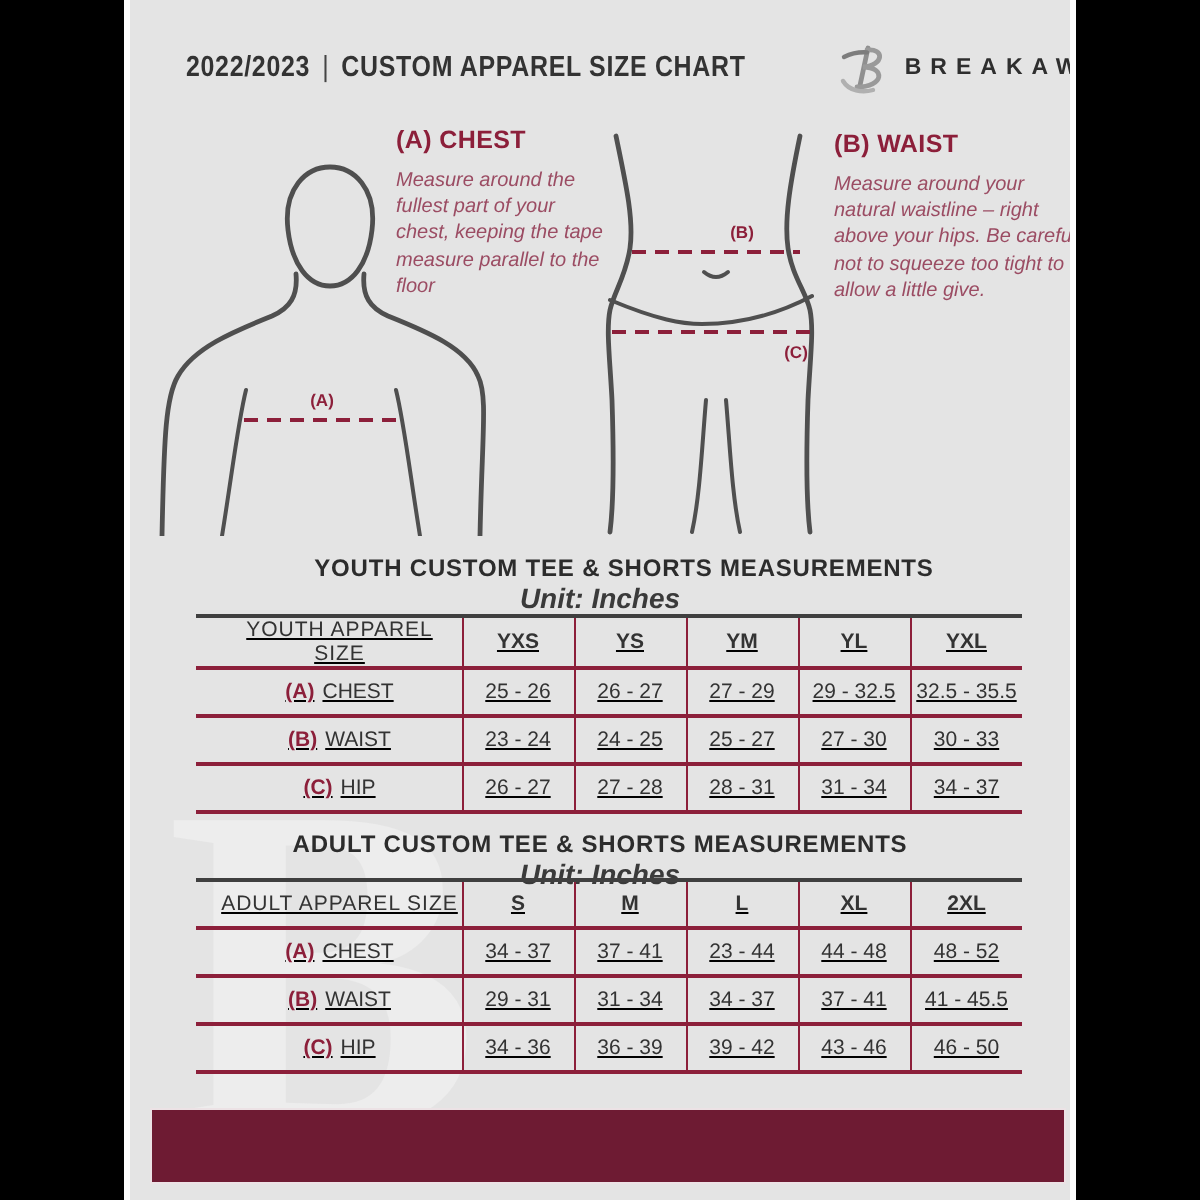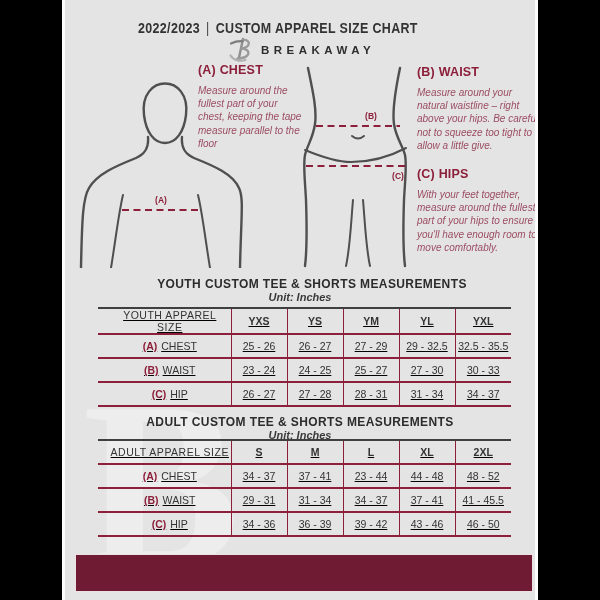--- a/index.html
+++ b/index.html
@@ -10,21 +10,21 @@
     --page:#e4e4e4;
     --stroke:#4f4f4f;
   }
   *{margin:0;padding:0;box-sizing:border-box;}
   html,body{width:600px;height:600px;}
   body{background:#000;position:relative;font-family:"Liberation Sans","DejaVu Sans",sans-serif;overflow:hidden;}
   .page{position:absolute;left:62px;top:0;width:476px;height:600px;background:var(--page);
         border-left:3px solid #fdfdfd;border-right:3px solid #fdfdfd;overflow:hidden;}
 
   
-  .hdr{position:absolute;top:20px;left:28px;right:26px;height:28px;display:flex;align-items:center;justify-content:space-between;flex-direction:column;}
+  .hdr{position:absolute;top:20px;left:28px;right:26px;height:28px;display:flex;align-items:center;justify-content:space-between;}
   .hdr-title{font-weight:bold;font-size:14.5px;color:#333;letter-spacing:.4px;white-space:nowrap;
              transform:scaleX(.86);transform-origin:left center;}
   .hdr-title .sep{margin:0 7px;font-weight:normal;color:#444;}
   .brand{display:flex;align-items:center;gap:7px;}
   .brand-name{font-weight:bold;font-size:11.5px;color:#2e2e2e;letter-spacing:4.5px;}
 
   
   .mblock{position:absolute;z-index:2;}
   .mblock h3{font-size:12.5px;font-weight:bold;color:var(--accent);letter-spacing:.2px;margin-bottom:7px;}
   .mblock p{font-size:10px;line-height:1.32;font-style:italic;color:var(--accent-soft);}
@@ -36,21 +36,21 @@
   .fig{position:absolute;z-index:1;}
   .fig-upper{left:13px;top:55px;}
   .fig-lower{left:218px;top:58px;}
   .outline{fill:none;stroke:var(--stroke);stroke-width:2.4;stroke-linecap:round;}
   .outline.thin{stroke-width:2;}
   .dash{stroke:var(--accent);stroke-width:2;stroke-dasharray:7 4.5;fill:none;}
   .dash-label{font-size:8.5px;font-weight:bold;fill:var(--accent);font-family:"Liberation Sans",sans-serif;}
 
   
   .sec-title{position:absolute;width:100%;text-align:center;font-size:12px;font-weight:bold;color:#2c2c2c;letter-spacing:.4px;z-index:2;}
-  .sec-unit{position:absolute;width:100%;text-align:center;font-size:11px;font-style:italic;font-weight:bold;color:#3a3a3a;z-index:2;}
+  .sec-unit{position:absolute;width:100%;text-align:center;font-size:14px;font-style:italic;font-weight:bold;color:#3a3a3a;z-index:2;}
   .yt-title{top:277px;padding-left:24px;} .yt-unit{top:291px;}
   .ad-title{top:415px;} .ad-unit{top:429px;}
 
   
   table.meas{position:absolute;left:33px;width:413px;border-collapse:collapse;table-layout:fixed;z-index:2;
              border-top:2px solid #3f3f3f;text-decoration:underline;}
   .yt-table{top:307px;} .ad-table{top:439px;}
   table.meas th,table.meas td{height:24px;text-align:center;vertical-align:middle;font-size:10.5px;color:#333;
              border-bottom:2px solid var(--accent);}
   table.meas th+th,table.meas td+td{border-left:1.5px solid var(--accent);}
@@ -109,24 +109,20 @@
   </svg>
 
   <div class="mblock blk-a">
     <h3>(A) CHEST</h3>
     <p>Measure around the fullest part of your chest, keeping the tape measure parallel to the floor</p>
   </div>
   <div class="mblock blk-b">
     <h3>(B) WAIST</h3>
     <p>Measure around your natural waistline – right above your hips. Be careful not to squeeze too tight to allow a little give.</p>
   </div>
-  <div class="mblock blk-c">
-    <h3>(C) HIPS</h3>
-    <p>With your feet together, measure around the fullest part of your hips to ensure you'll have enough room to move comfortably.</p>
-  </div>
 
   <div class="watermark">B</div>
 
   <div class="sec-title yt-title">YOUTH CUSTOM TEE &amp; SHORTS MEASUREMENTS</div>
   <div class="sec-unit yt-unit">Unit: Inches</div>
   <table class="meas yt-table">
     <colgroup>
         <col style="width:133px">
         <col>
         <col>

